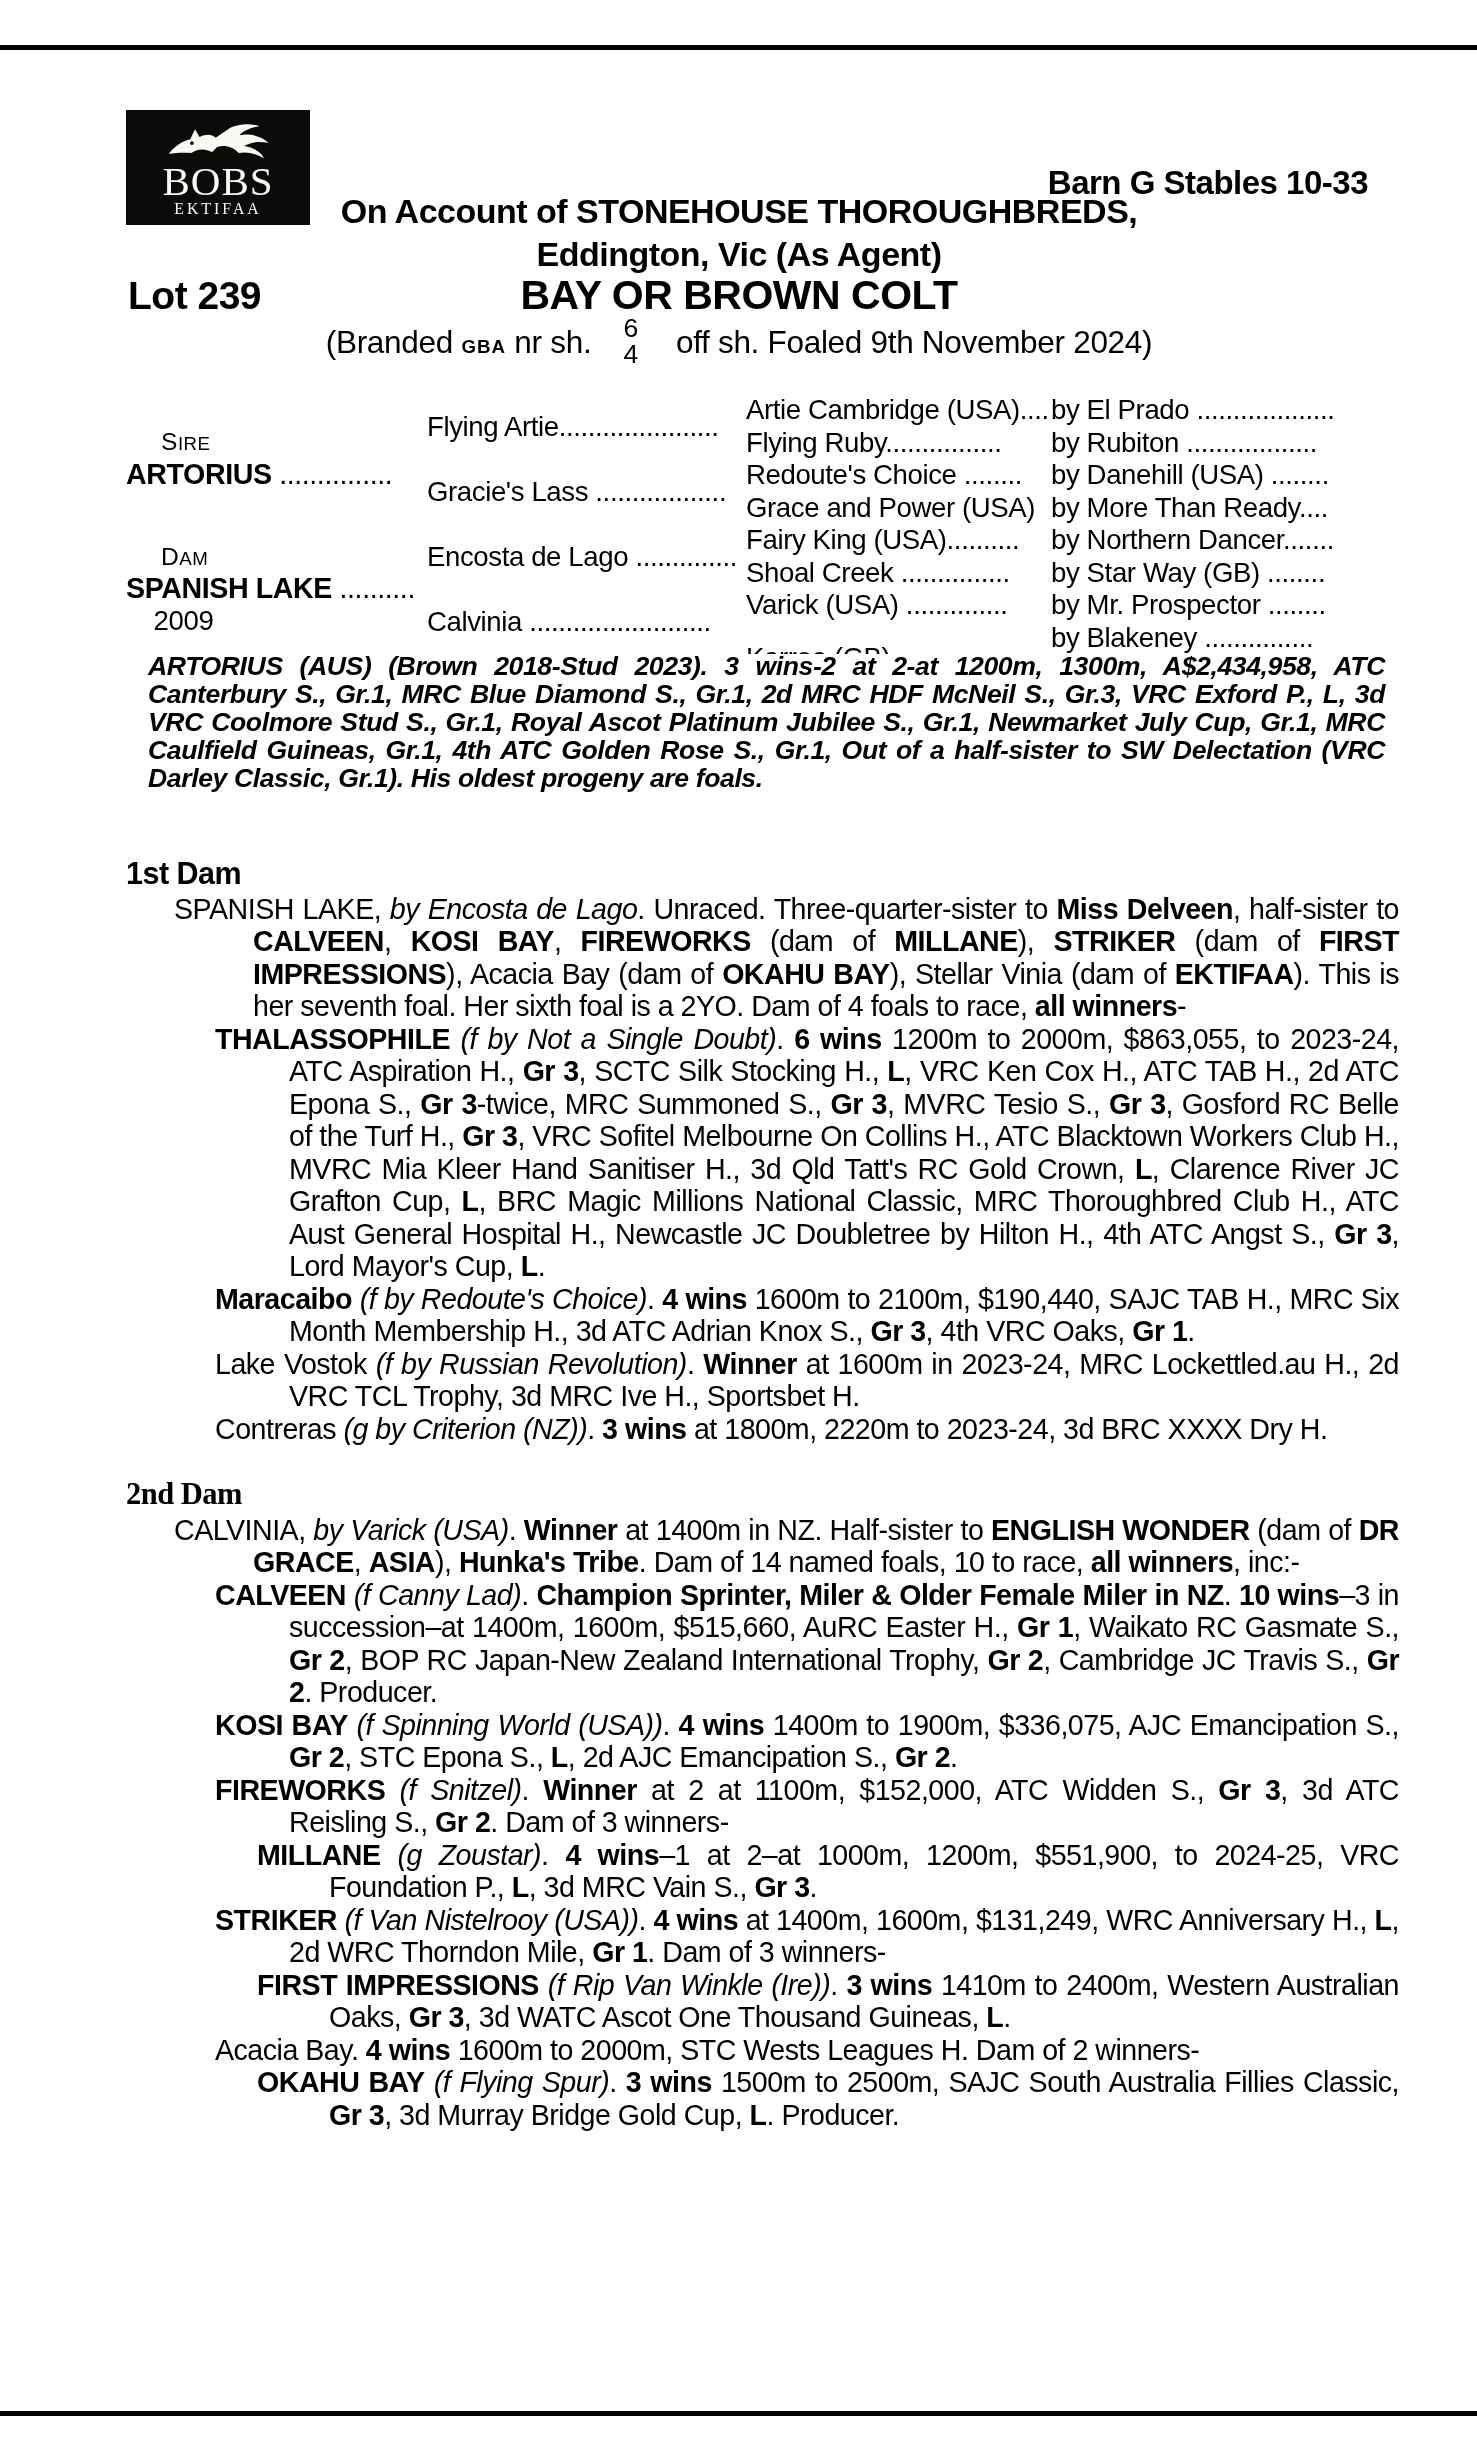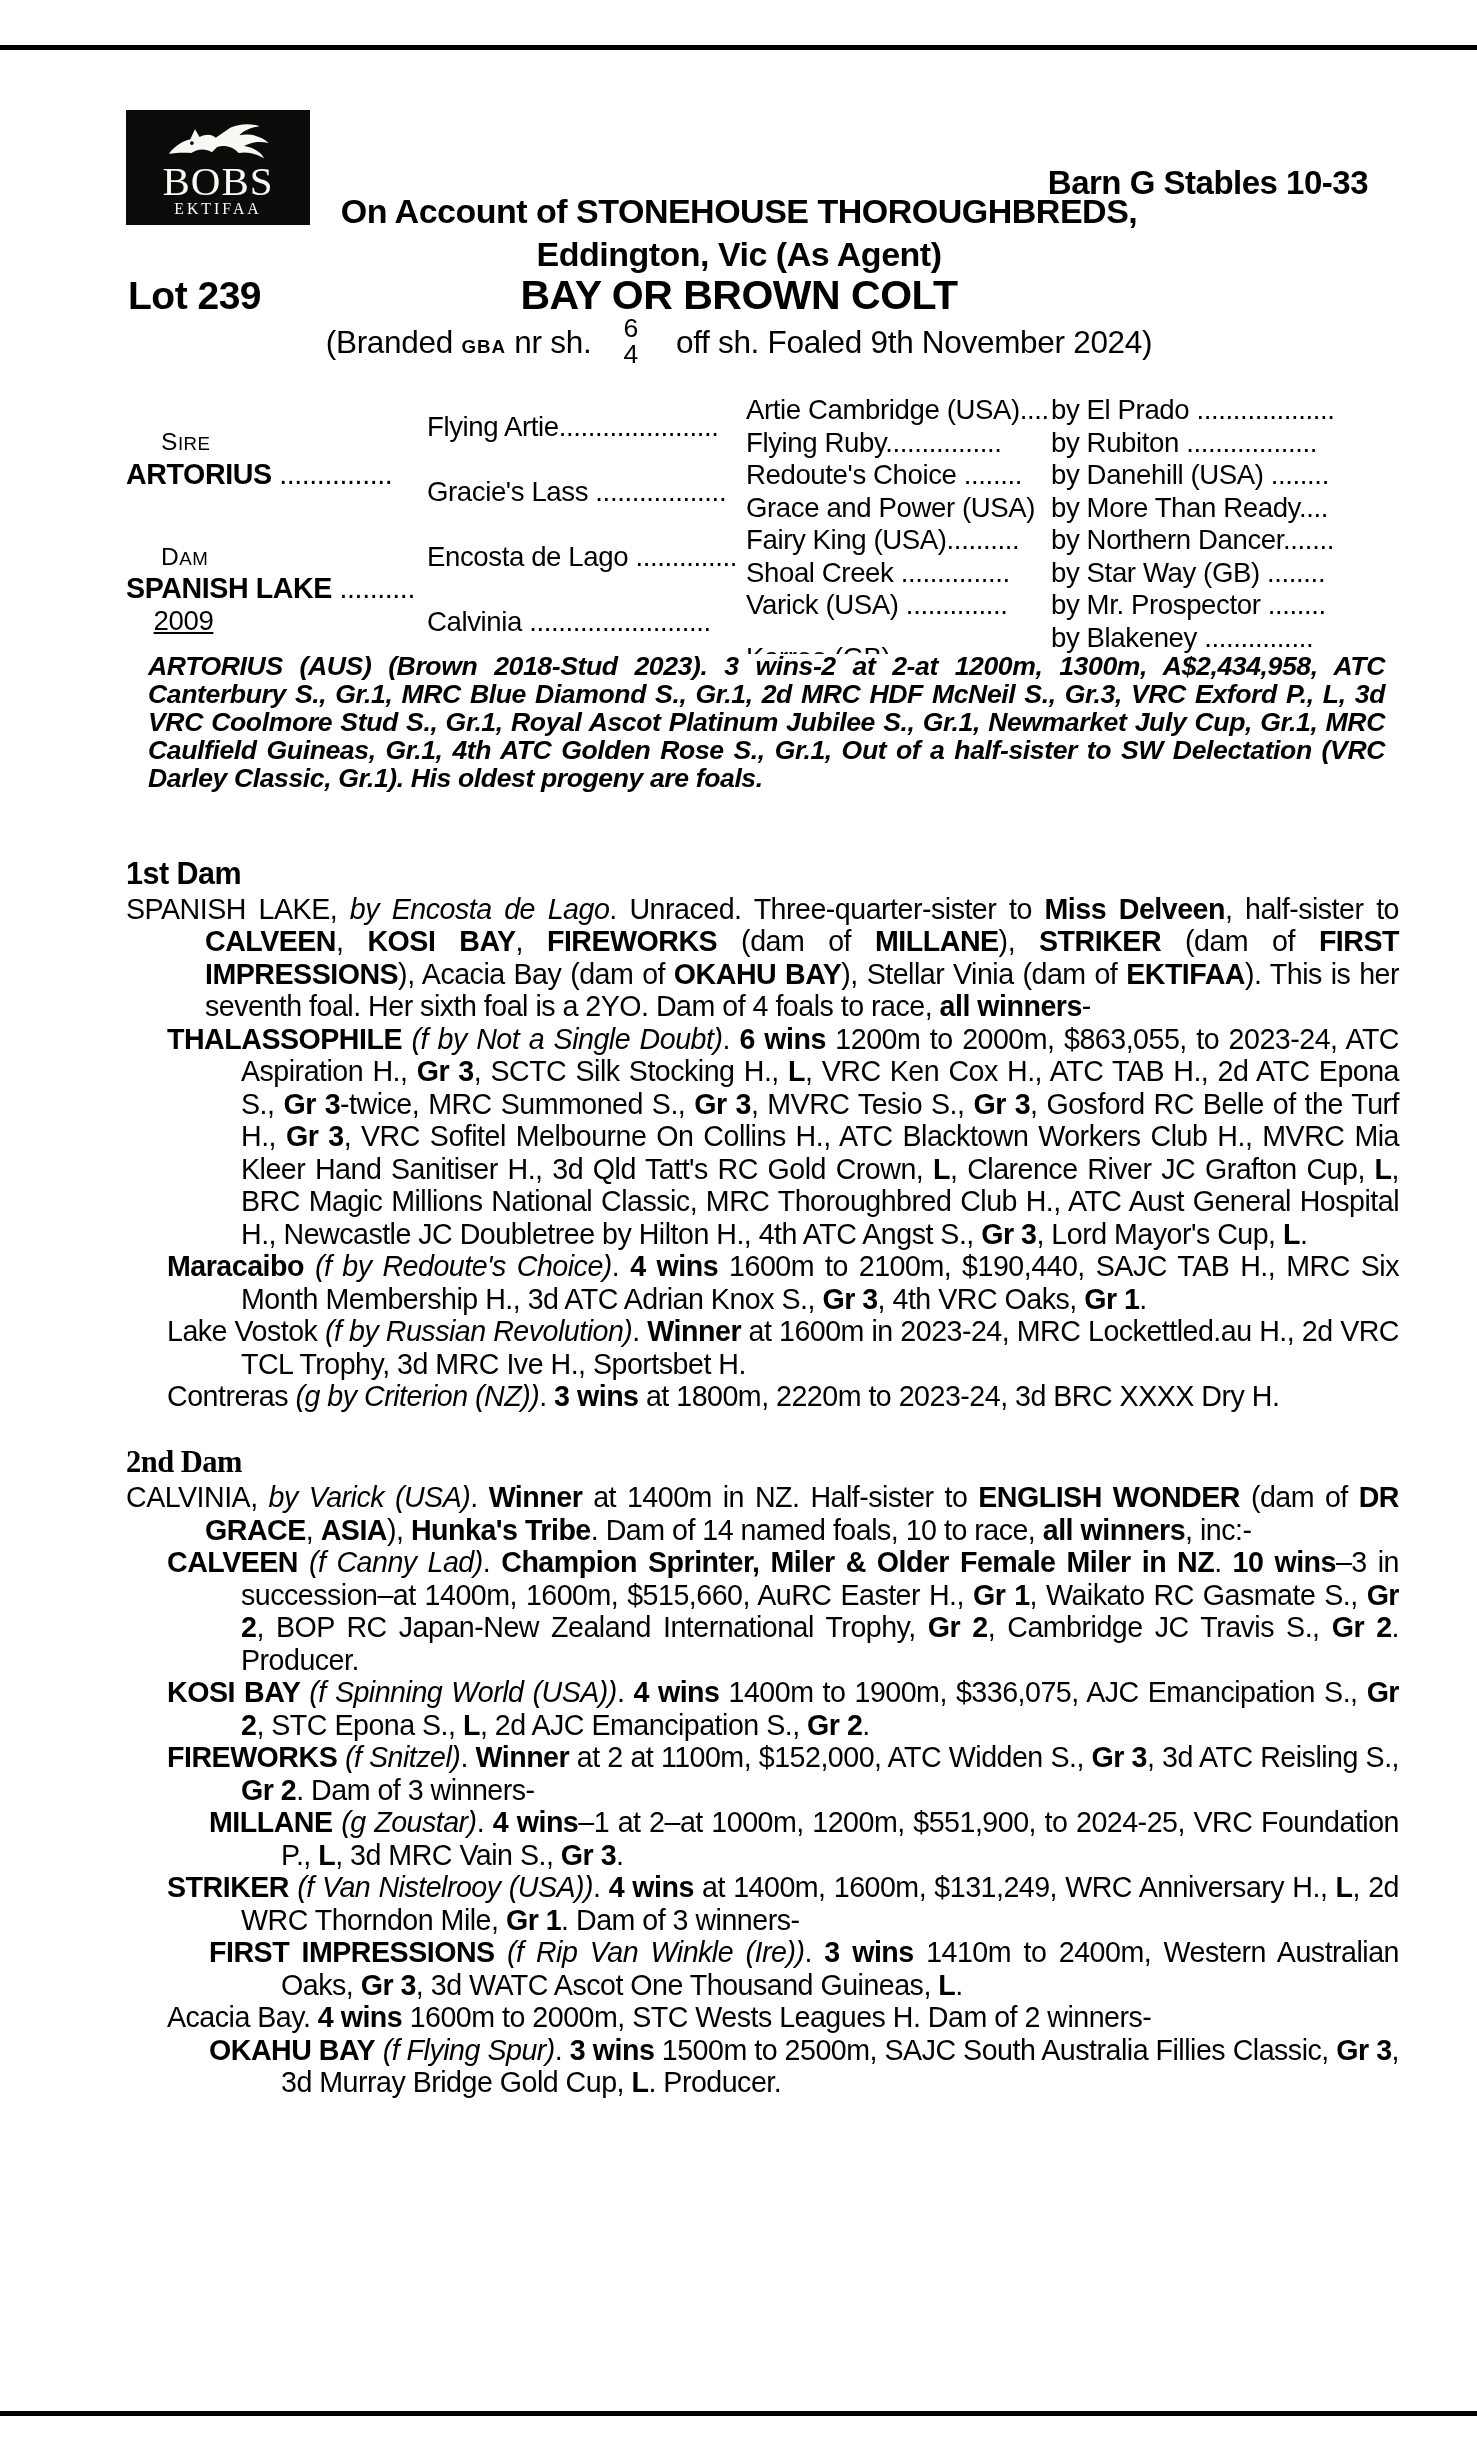--- a/index.html
+++ b/index.html
@@ -32,35 +32,35 @@
   
   .ped{position:absolute;left:126px;top:394px;width:1253px;display:grid;
        grid-template-columns:301px 319px 305px 327px;grid-auto-rows:32.5px;
        font-size:27.6px;letter-spacing:-0.4px;}
   .ped .cell{white-space:nowrap;overflow:hidden;}
   .c1s{grid-column:1;grid-row:1/5;display:flex;flex-direction:column;justify-content:center;}
   .c1d{grid-column:1;grid-row:5/9;display:flex;flex-direction:column;justify-content:center;}
   .pedlabel{font-size:18.7px;line-height:29.6px;padding-left:35px;letter-spacing:0.5px;text-transform:uppercase;}
   .pedlabel::first-letter{font-size:24.6px;}
   .pedname{font-weight:bold;font-size:28.6px;line-height:31.5px;white-space:nowrap;overflow:hidden;}
-  .pedyear{padding-left:27.6px;font-size:27.6px;line-height:31.5px;text-decoration:underline;}
+  .pedyear{padding-left:27.6px;font-size:27.6px;line-height:31.5px;}
   .g2{grid-column:2;display:flex;align-items:center;white-space:nowrap;overflow:hidden;}
   .g3n{grid-column:3;line-height:32.5px;white-space:nowrap;overflow:hidden;}
   .g3b{grid-column:4;line-height:32.5px;white-space:nowrap;overflow:hidden;}
 
   
   .sirepara{position:absolute;left:148px;top:652px;width:1237px;font-size:26.6px;line-height:28px;
             font-weight:bold;font-style:italic;text-align:justify;letter-spacing:-0.4px;}
 
   
   .sections{position:absolute;left:126px;top:857px;width:1273px;font-size:28.6px;line-height:32.5px;
             letter-spacing:-0.5px;}
   .dam-head{font-weight:bold;font-size:30.5px;margin:0 0 3px 0;}
   .dam-head.gap{margin-top:33px;font-family:Liberation Serif, serif;}
-  .entry{text-align:justify;}
+  .entry{text-align:justify;margin-left:48px;}
   .lvl0{padding-left:79px;text-indent:-79px;}
   .lvl1{padding-left:115px;text-indent:-74px;}
   .lvl2{padding-left:155px;text-indent:-72px;}
   .b{font-weight:bold;}
   .i{font-style:italic;}
 </style>
 </head>
 <body>
 
 <div class="page">

